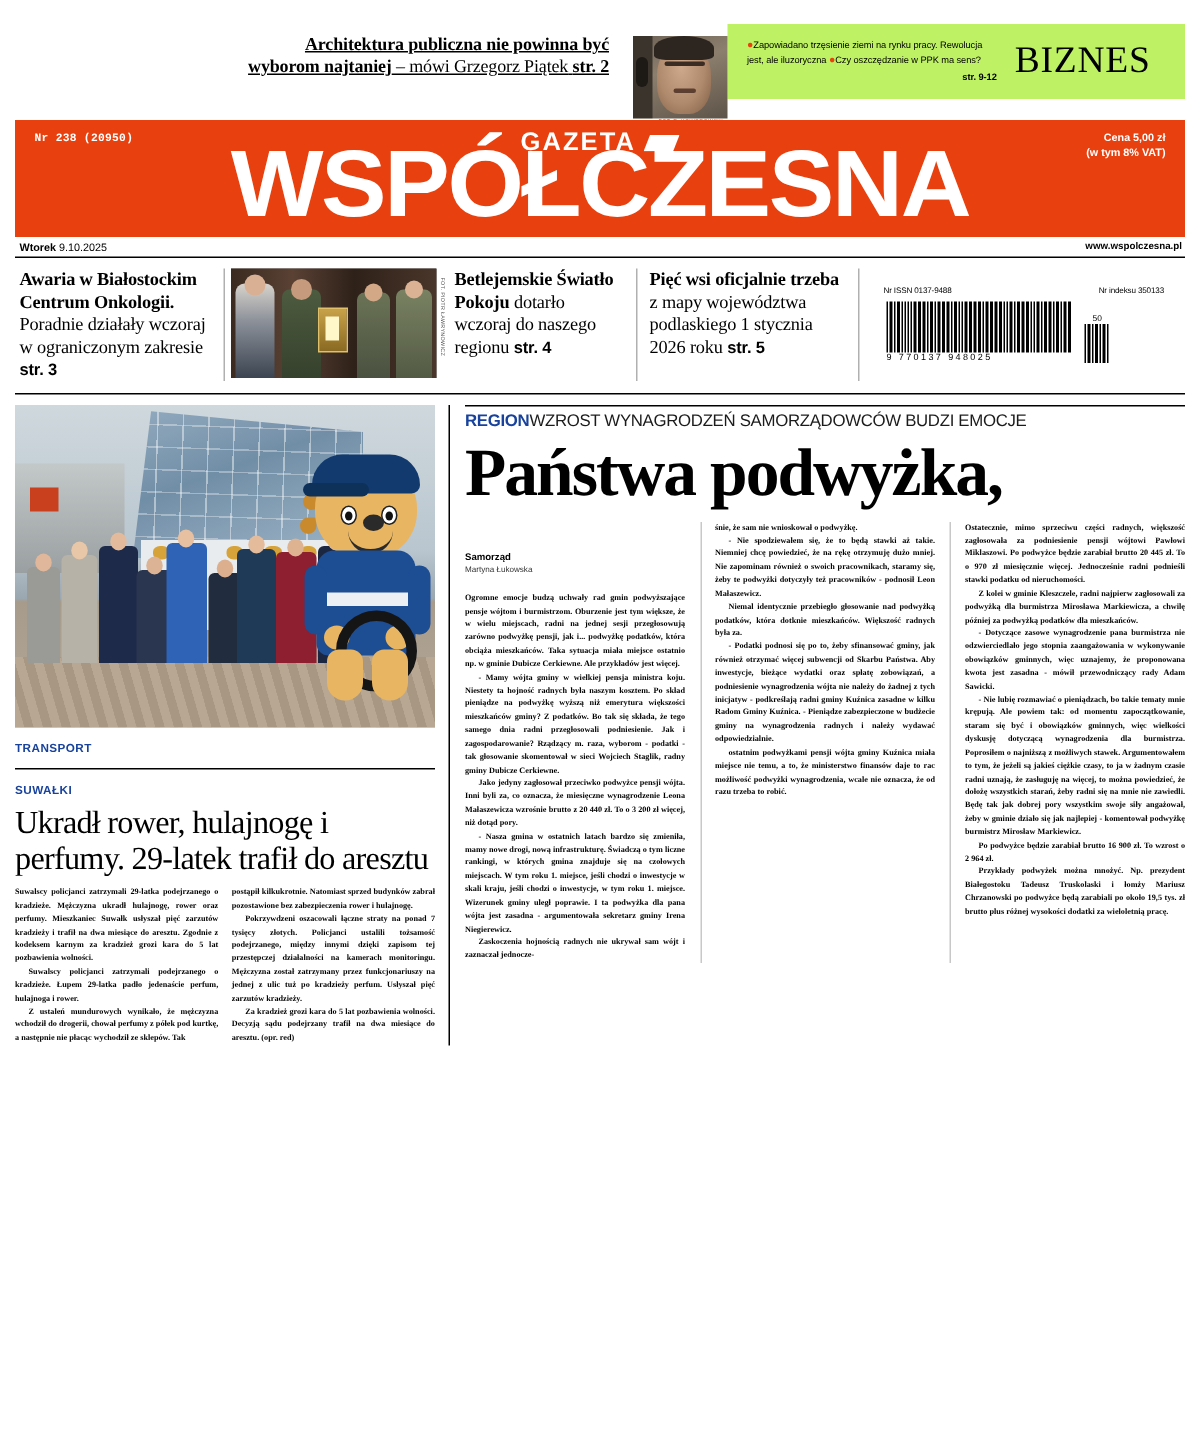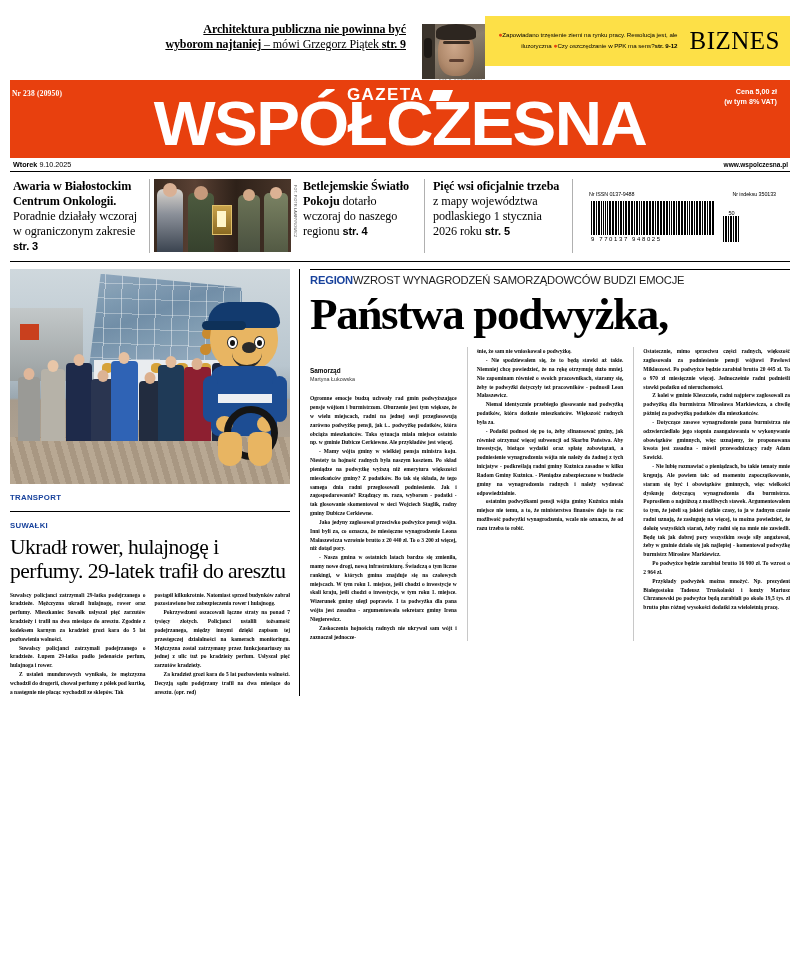--- a/index.html
+++ b/index.html
@@ -28,29 +28,29 @@
     background:radial-gradient(ellipse at 45% 35%,#cfa98c 0%,#b08a6c 55%,#7d5c45 100%);
   }
   .portrait .hair{position:absolute;left:14px;top:0px;width:40px;height:16px;border-radius:50% 50% 20% 20%;background:#2d2620;}
   .portrait .brow{position:absolute;left:21px;top:17px;width:27px;height:3px;background:#3a2c22;border-radius:2px;}
   .portrait .mouth{position:absolute;left:27px;top:35px;width:15px;height:3px;background:#5d3f31;border-radius:2px;}
   .portrait .dark{position:absolute;left:0;top:0;width:13px;height:55px;background:#3b342c;}
   .portrait .dark2{position:absolute;left:2px;top:14px;width:8px;height:20px;background:#1d1915;border-radius:4px;}
   .credit-pt{font-family:"Liberation Sans",sans-serif;font-size:3.6px;letter-spacing:.2px;color:#666;text-align:right;padding-right:3px;}
 
   .promo-right{flex:1;display:flex;align-items:stretch;}
-  .biz-box{background:#fde047;flex:1;display:flex;align-items:center;height:50px;padding:0 0;box-sizing:border-box;text-align:right;}
+  .biz-box{background:#bef264;flex:1;display:flex;align-items:center;height:50px;padding:0 13px;box-sizing:border-box;}
   .biz-teaser{font-family:"Liberation Sans",sans-serif;font-size:6.2px;line-height:1.52;flex:1;letter-spacing:-0.05px;}
   .biz-teaser .bullet{color:#e8430f;font-size:7px;}
   .biz-teaser .pg{float:right;font-weight:bold;}
   .biz-word{font-family:"Liberation Serif",serif;font-size:25px;letter-spacing:0.5px;padding:0 10px 0 12px;white-space:nowrap;}
 
   
   .masthead{background:#e8400e;margin:6px 10px 0 10px;height:78px;position:relative;overflow:hidden;}
-  .issue{position:absolute;left:2px;top:9px;color:#ffffff;font-family:Liberation Serif, serif;font-size:7.5px;font-weight:bold;letter-spacing:.2px;}
+  .issue{position:absolute;left:13px;top:9px;color:#ffffff;font-family:Liberation Mono, monospace;font-size:7.5px;font-weight:bold;letter-spacing:.2px;}
   .price{position:absolute;right:13px;top:7px;color:#ffffff;font-family:"Liberation Sans",sans-serif;font-size:7.2px;font-weight:bold;text-align:right;line-height:1.45;}
   .gazeta-row{position:absolute;left:0;right:0;top:5px;text-align:center;}
   .gazeta{color:#fff;font-family:"Liberation Sans",sans-serif;font-weight:bold;font-size:17px;letter-spacing:1.4px;}
   .flag{display:inline-block;width:24px;height:11px;margin-left:5px;vertical-align:-1px;
         background:#fff;clip-path:polygon(18% 0,100% 0,82% 100%,0 100%);transform:skewX(0deg);}
   .wsp{
     position:absolute;left:0;right:0;top:12px;text-align:center;color:#fff;
     font-family:"Liberation Sans",sans-serif;font-weight:bold;font-size:63px;
     letter-spacing:-1.5px;line-height:1;
     transform:scaleX(1.04);
@@ -166,21 +166,21 @@
 
 <div class="page">
 
   <div class="topstrip">
     <div class="promo-left">
       <div style="display:flex;align-items:flex-start;justify-content:flex-end;">
         <div style="flex:1;">
           <div class="l1"><b>Architektura publiczna nie powinna być</b></div>
           <div class="l2">
             <b>wyborom najtaniej</b><span class="thin"> – mówi Grzegorz Piątek</span>
-            <b>str. 9</b>
+            <b>str. 2</b>
           </div>
         </div>
         <div>
           <div class="portrait">
             <div class="dark"></div>
               <div class="dark2"></div>
             <div class="face"></div>
               <div class="hair"></div>
               <div class="brow"></div>
               <div class="mouth"></div>

